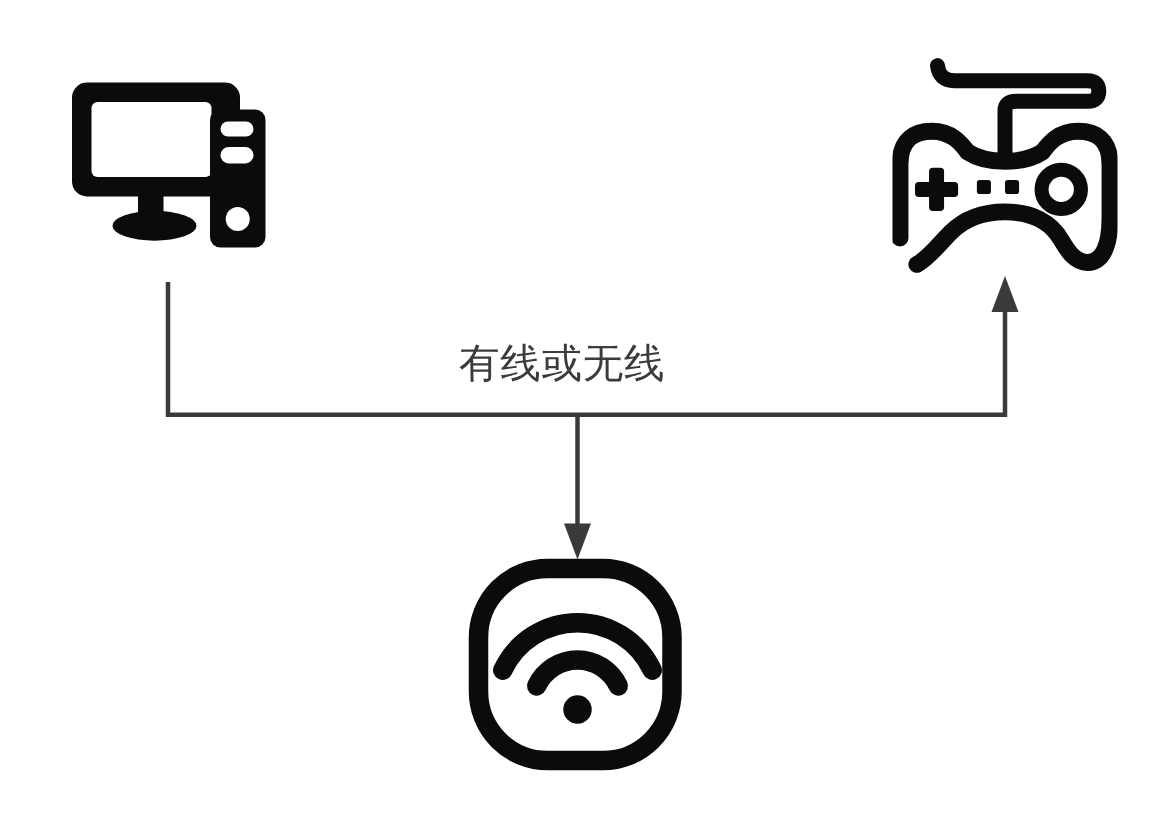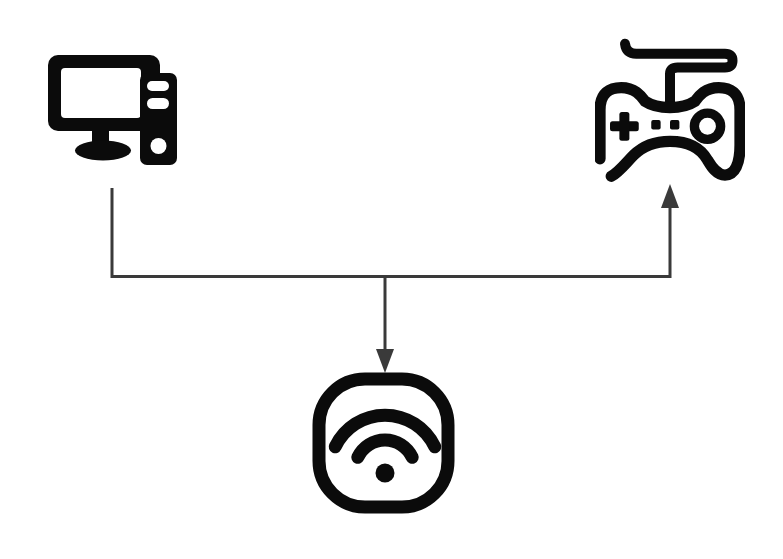--- a/index.html
+++ b/index.html
@@ -50,20 +50,21 @@
 
     <path d="M 112 188 L 112 276.5 L 671.5 276.5 M 670 278 L 670 205" fill="none" stroke="#3a3a3a" stroke-width="3"></path>
 
     <polygon points="670,184 661,208 679,208" fill="#3a3a3a"></polygon>
 
     <path d="M 385 276.5 L 385 351" fill="none" stroke="#3a3a3a" stroke-width="3"></path>
 
     <polygon points="385,373 376,349 394,349" fill="#3a3a3a"></polygon>
   </svg>
 
+  <div class="edge-label">有线或无线</div>
 
   <div class="node" id="node-computer">
     <svg viewBox="0 0 130 114" width="130" height="114" xmlns="http://www.w3.org/2000/svg">
 
       <rect x="0" y="2" width="112" height="76" rx="10" fill="#0b0b0b"></rect>
 
       <rect x="13" y="15" width="80" height="50" rx="4" fill="#ffffff"></rect>
 
       <rect x="44" y="76" width="17" height="18" fill="#0b0b0b"></rect>
 

